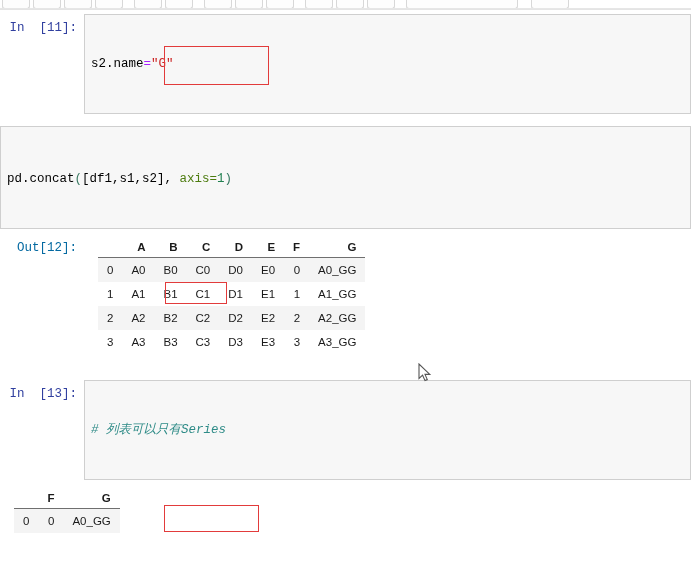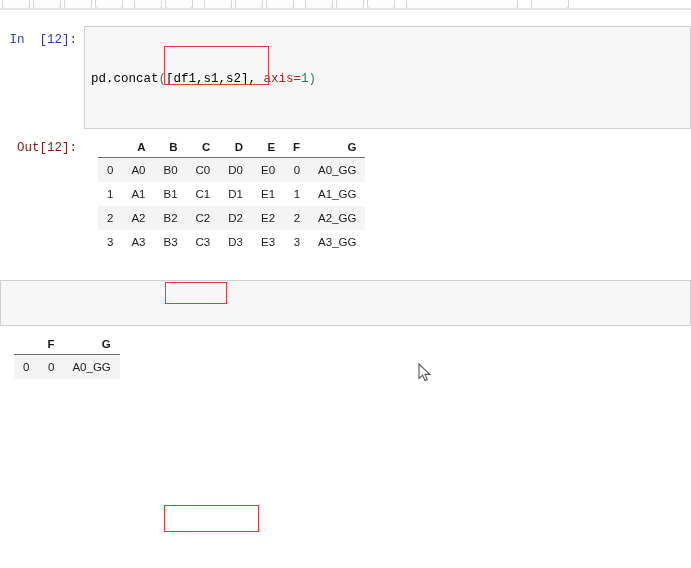--- a/index.html
+++ b/index.html
@@ -63,21 +63,21 @@
     padding-right: 7px;
     box-sizing: border-box;
     font-family: "Liberation Mono", monospace;
     font-size: 12.5px;
     line-height: 17px;
     color: #303f9f;
     white-space: pre;
     padding-top: 6px;
   }
   .prompt.out {
-    color: #7f1d1d;
+    color: #0369a1;
     padding-top: 3px;
   }
 
   .input-area {
     flex: 1;
     background: #f7f7f7;
     border: 1px solid #cfcfcf;
     padding: 4px 4px 4px 6px;
     box-sizing: border-box;
     font-family: "Liberation Mono", monospace;
@@ -88,21 +88,21 @@
     min-height: 26px;
   }
 
   .code-line { white-space: pre; }
 
   
   .tok-plain   { color: #000000; }
   .tok-string  { color: #cc2222; }
   .tok-op      { color: #aa22ff; }
   .tok-punc    { color: #3a7a63; }
-  .tok-kwarg   { color: #b91c1c; }
+  .tok-kwarg   { color: #4d7c0f; }
   .tok-num     { color: #208050; }
   .tok-comment { color: #2e8b87; font-style: italic; }
 
   
   .out-wrap {
     flex: 1;
     padding-top: 2px;
     padding-left: 14px;
     box-sizing: border-box;
   }
@@ -176,25 +176,30 @@
   <div class="tb-btn" style="width:26px"></div>
   <div class="tb-btn" style="width:110px;margin-left:8px"></div>
   <div class="tb-btn" style="width:36px;margin-left:10px"></div>
 </div>
 
 <div class="notebook">
 
   <div class="hrule"></div>
   <div class="vgap-4"></div>
 
+  <div class="cell">
+    <div class="prompt">In  [11]:</div>
+    <div class="input-area">
+      <div class="code-line"><span class="tok-plain">s2.</span><span class="tok-plain">name</span><span class="tok-op">=</span><span class="tok-string">"G"</span></div>
+    </div>
+  </div>
 
   <div class="vgap-12"></div>
 
   <div class="cell">
-    <div class="prompt">In  [12]:</div>
     <div class="input-area" style="min-height:32px;padding-top:7px">
       <div class="code-line"><span class="tok-plain">pd.concat</span><span class="tok-punc">(</span><span class="tok-plain">[df1,s1,s2],</span><span class="tok-plain"> </span><span class="tok-kwarg">axis=</span><span class="tok-num">1</span><span class="tok-punc">)</span></div>
     </div>
   </div>
 
   <div class="vgap-8"></div>
 
   <div class="cell">
     <div class="prompt out">Out[12]:</div>
     <div class="out-wrap">
@@ -253,21 +258,23 @@
               <td>A3_GG</td>
             </tr>
           </tbody>
       </table>
     </div>
   </div>
 
   <div class="vgap-26"></div>
 
   <div class="cell">
+    <div class="prompt">In  [13]:</div>
     <div class="input-area" style="min-height:44px">
+      <div class="code-line tok-comment"># 列表可以只有Series</div>
     </div>
   </div>
 
   <div class="vgap-8"></div>
 
   <div class="cell">
     <div class="out-wrap">
       <table class="df">
         <thead>
           <tr>

